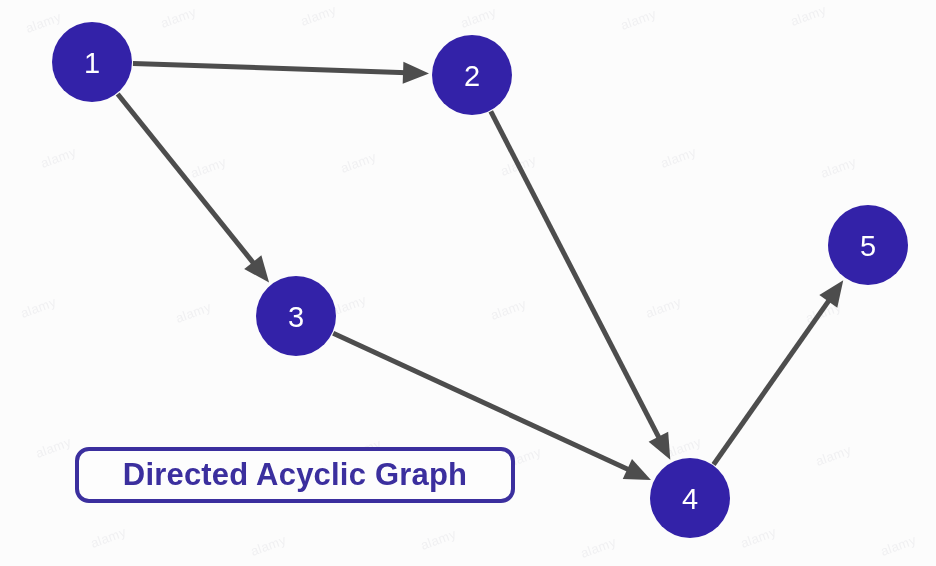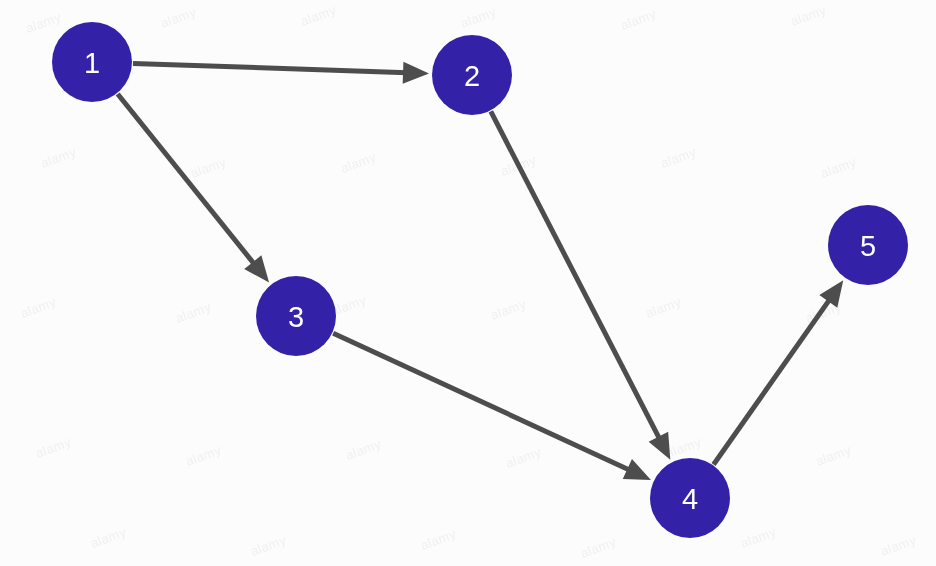--- a/index.html
+++ b/index.html
@@ -164,14 +164,17 @@
           <circle cx="690" cy="498" r="40" class="node-circle" fill="#3322a8"></circle>
           <text x="690" y="499" class="node-label" fill="#ffffff">4</text>
         </g>
         <g>
           <circle cx="868" cy="245" r="40" class="node-circle" fill="#3322a8"></circle>
           <text x="868" y="246" class="node-label" fill="#ffffff">5</text>
         </g>
       </g>
   </svg>
 
+  <div id="caption-box">
+    <span id="caption-text">Directed Acyclic Graph</span>
+  </div>
 
 </div>
 
 </body></html>

